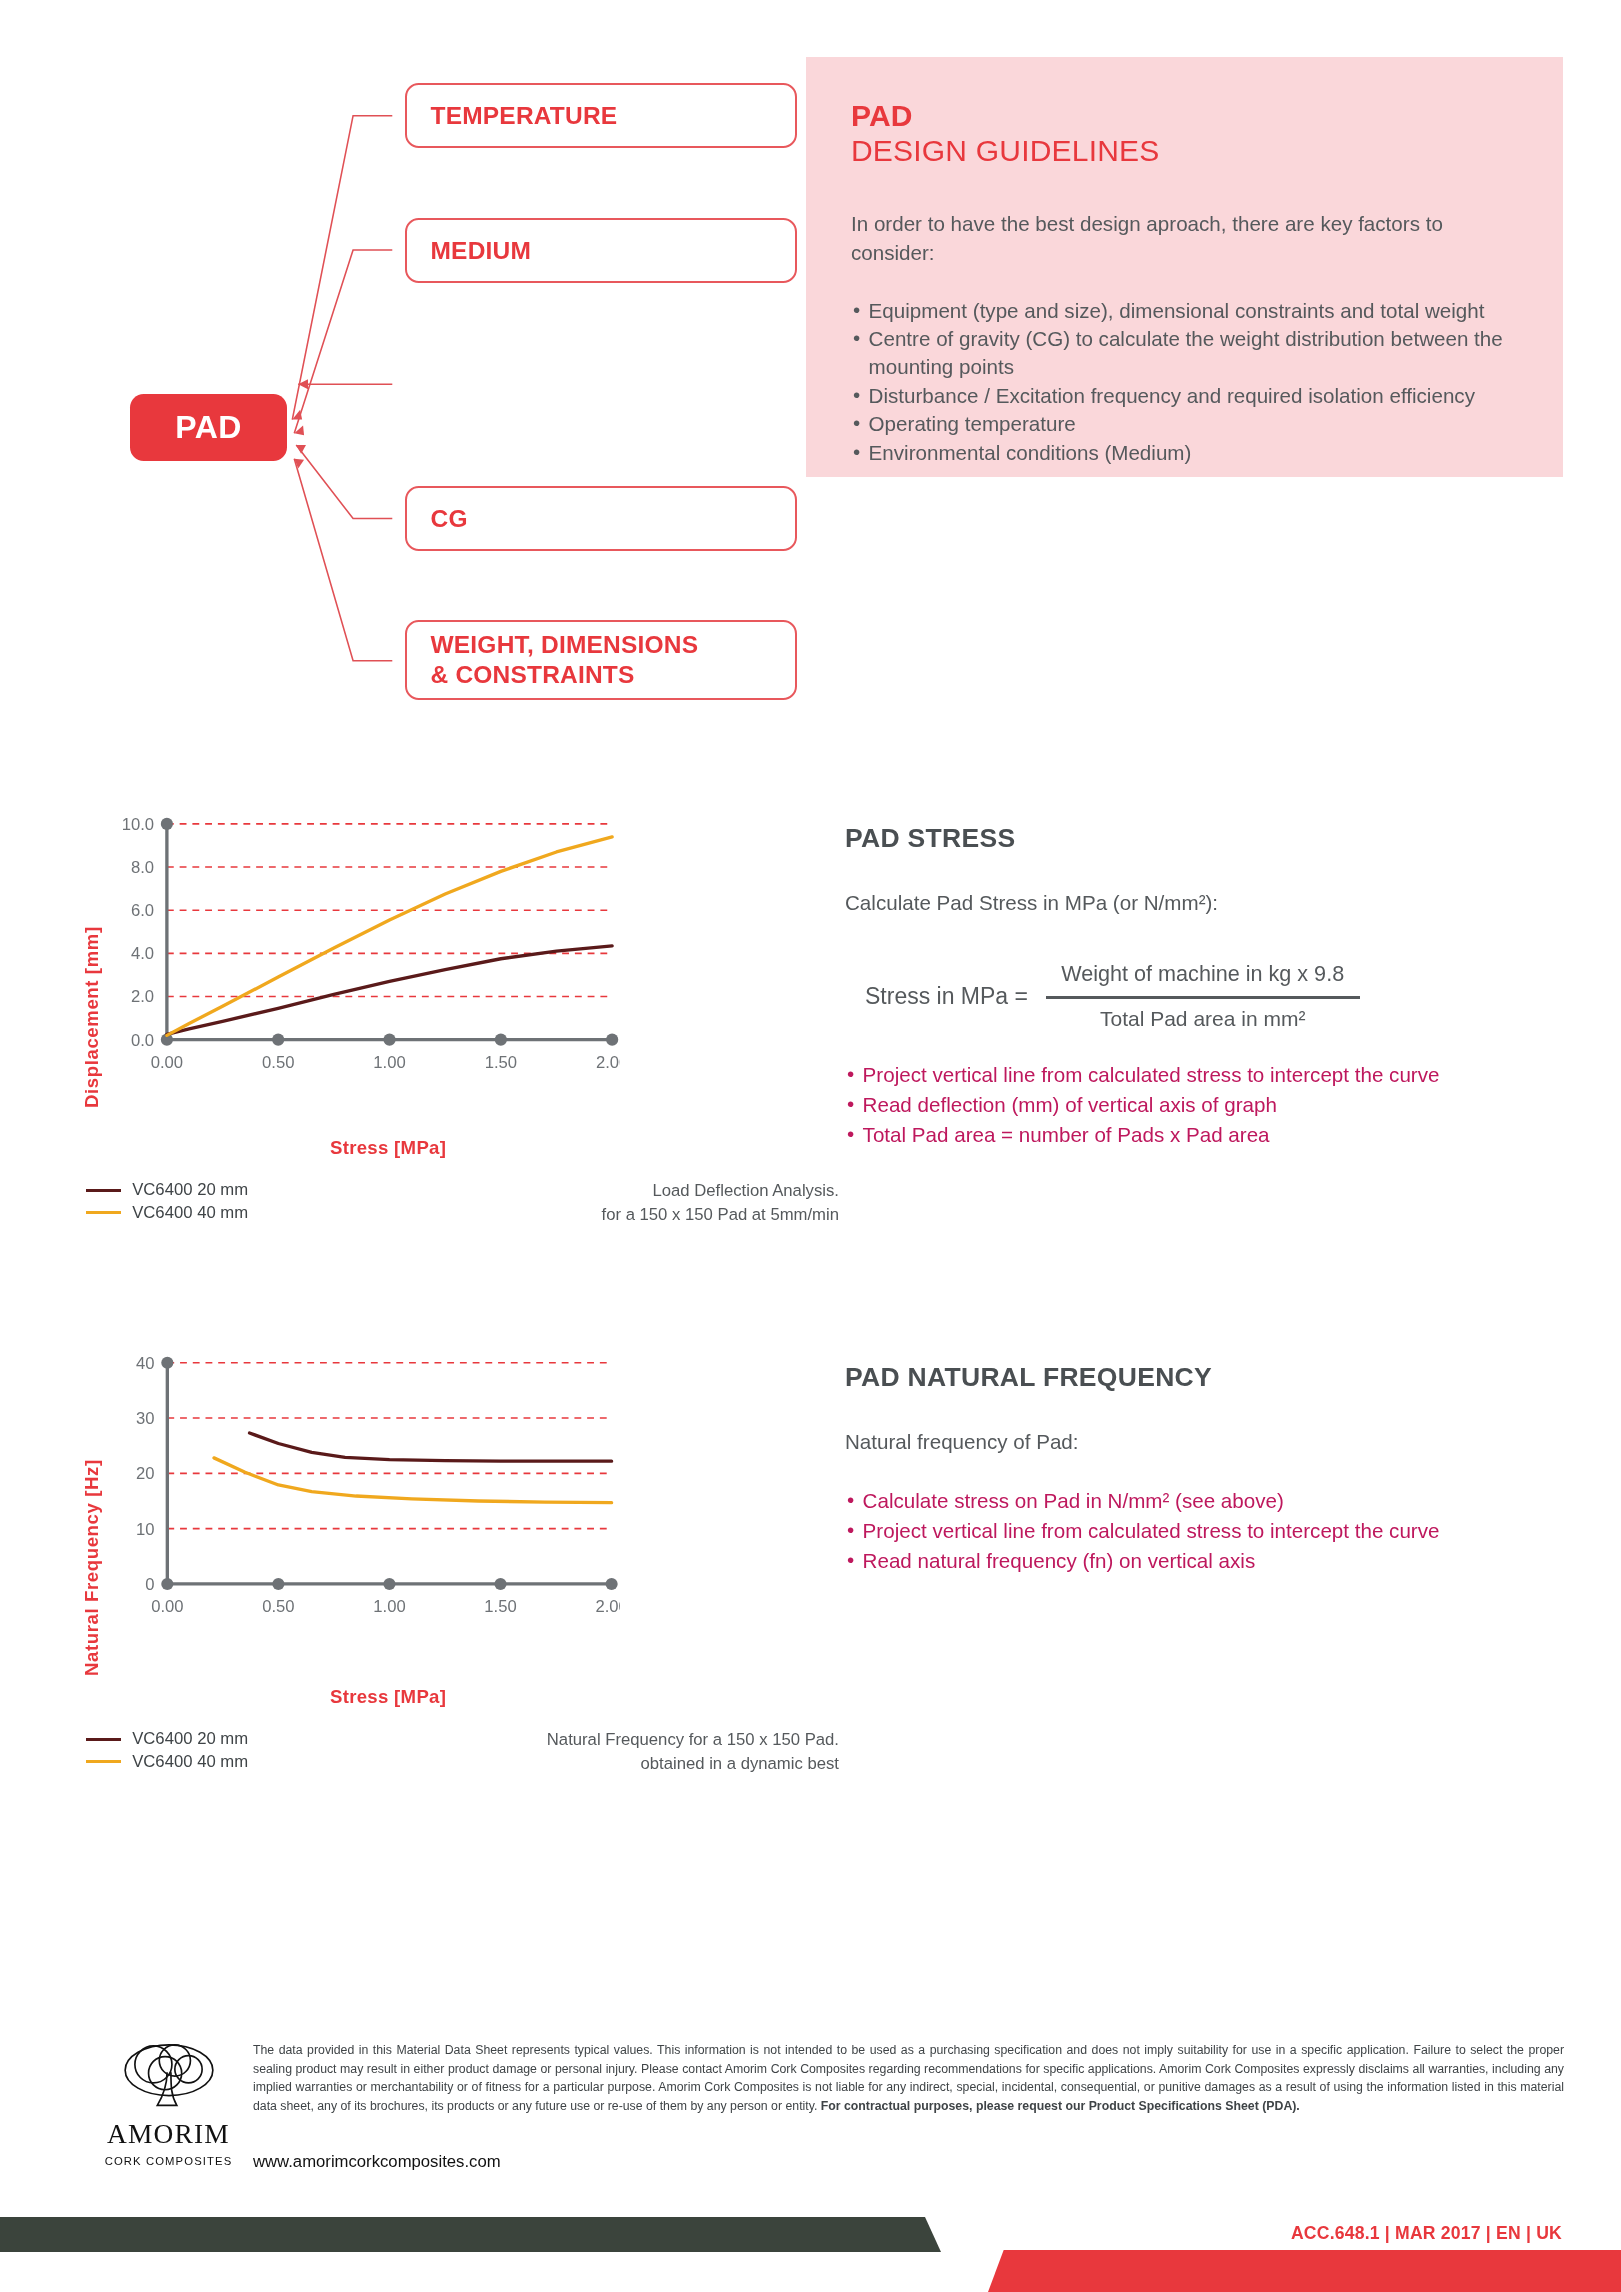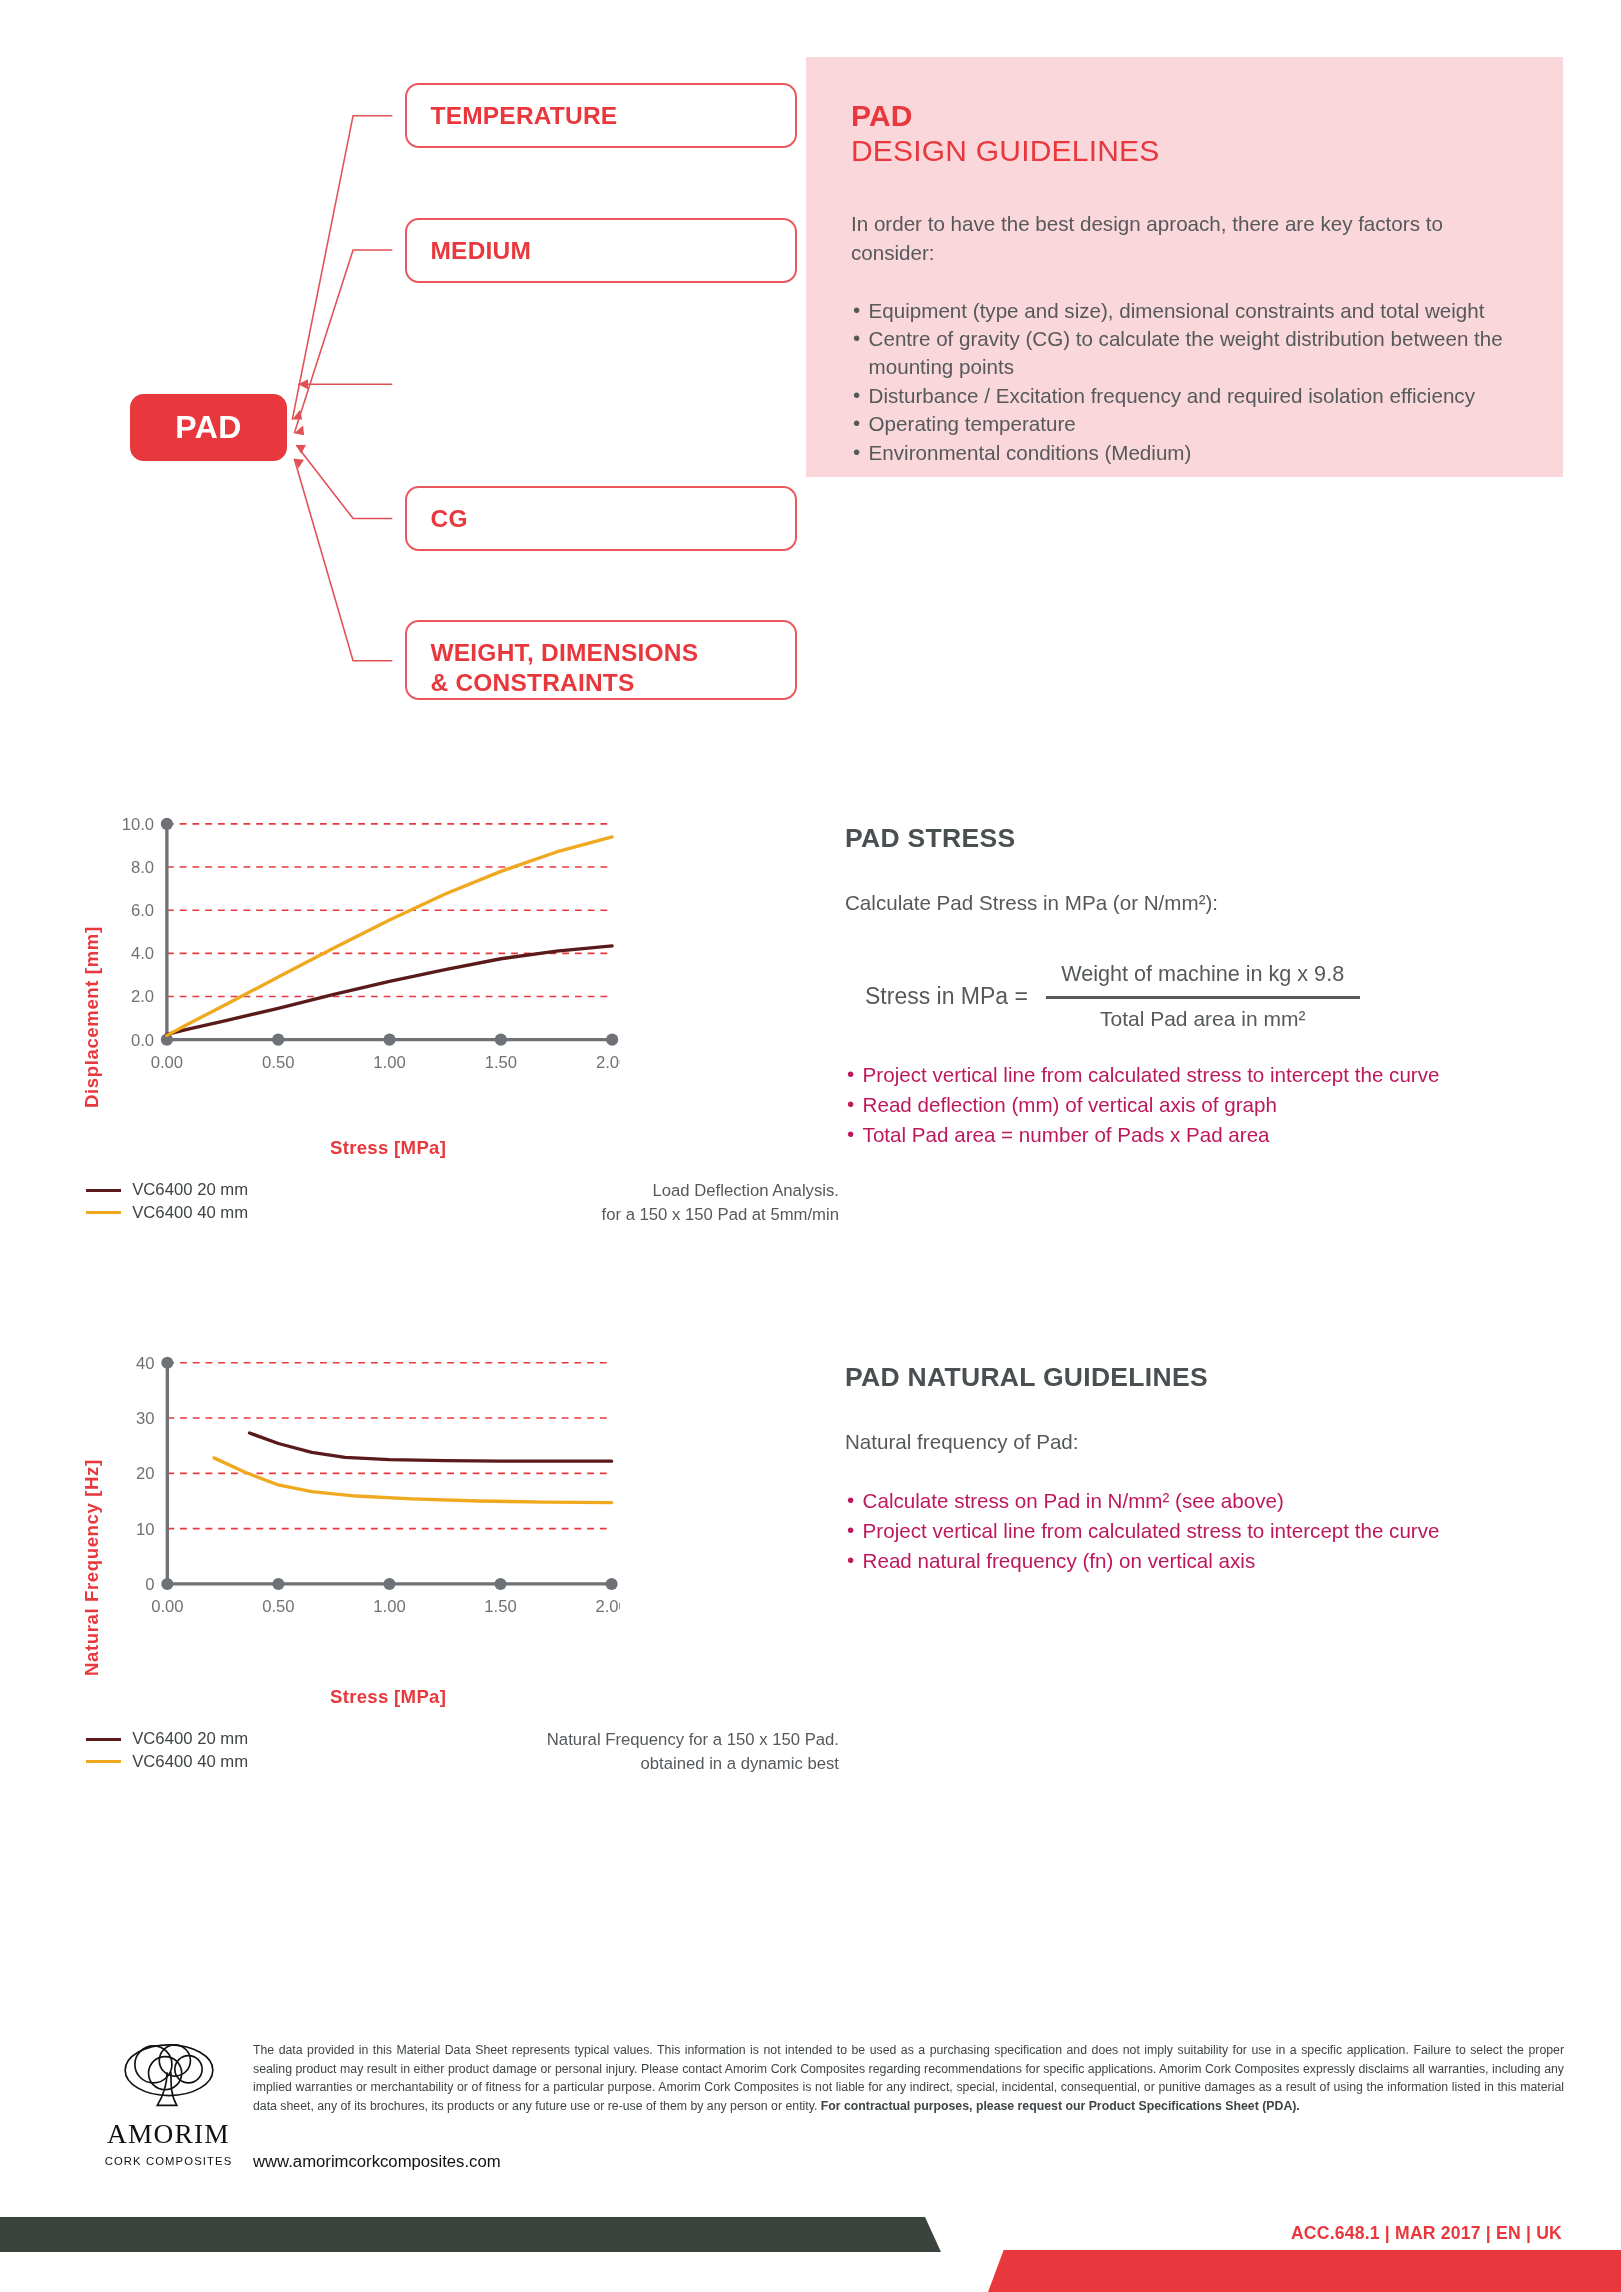--- a/index.html
+++ b/index.html
@@ -19,21 +19,21 @@
   .pad-node span{color:#fff;font-size:32px;font-weight:bold;letter-spacing:0.5px;}
   .mm-box{
     position:absolute;left:346px;width:392px;border:2px solid #E8585C;border-radius:13.7px;
     display:flex;align-items:center;box-sizing:border-box;padding-left:23.5px;background:#fff;
   }
   .mm-box span{color:#E8383D;font-size:24.5px;font-weight:bold;line-height:1.22;letter-spacing:0.2px;}
   #mmb0{top:34px;height:65px;}
   #mmb1{top:169px;height:65px;}
   #mmb2{top:303px;height:65px;}
   #mmb3{top:437px;height:65px;}
-  #mmb4{top:571px;height:80px;align-items:flex-end;}
+  #mmb4{top:571px;height:80px;}
 
   
   .pink{
     position:absolute;left:806px;top:57px;width:757px;height:420px;background:#FAD7DA;
     box-sizing:border-box;padding:41px 45px 0 45px;
   }
   .pink h1{margin:0;color:#E8383D;font-size:30px;font-weight:bold;line-height:1.17;letter-spacing:0.2px;}
   .pink h1 .l2{font-weight:normal;display:block;}
   .pink .intro{margin-top:41px;color:#55595C;font-size:20.6px;line-height:1.42;}
   .pink ul{margin:29px 0 0 0;padding:0;list-style:none;}
@@ -277,21 +277,21 @@
         <span>VC6400 40 mm</span>
       </div>
     </div>
     <div class="caption">
       <div>Natural Frequency for a 150 x 150 Pad.</div>
       <div>obtained in a dynamic best</div>
     </div>
   </div>
 
   <div class="sect" id="sect2">
-    <h2>PAD NATURAL GUIDELINES</h2>
+    <h2>PAD NATURAL FREQUENCY</h2>
     <div class="lead">Natural frequency of Pad:</div>
     <ul>
       <li>Calculate stress on Pad in N/mm² (see above)</li>
       <li>Project vertical line from calculated stress to intercept the curve</li>
       <li>Read natural frequency (fn) on vertical axis</li>
     </ul>
   </div>
 
   <div class="logo">
     <svg class="mark" width="110" height="76" viewBox="0 0 112 78">

